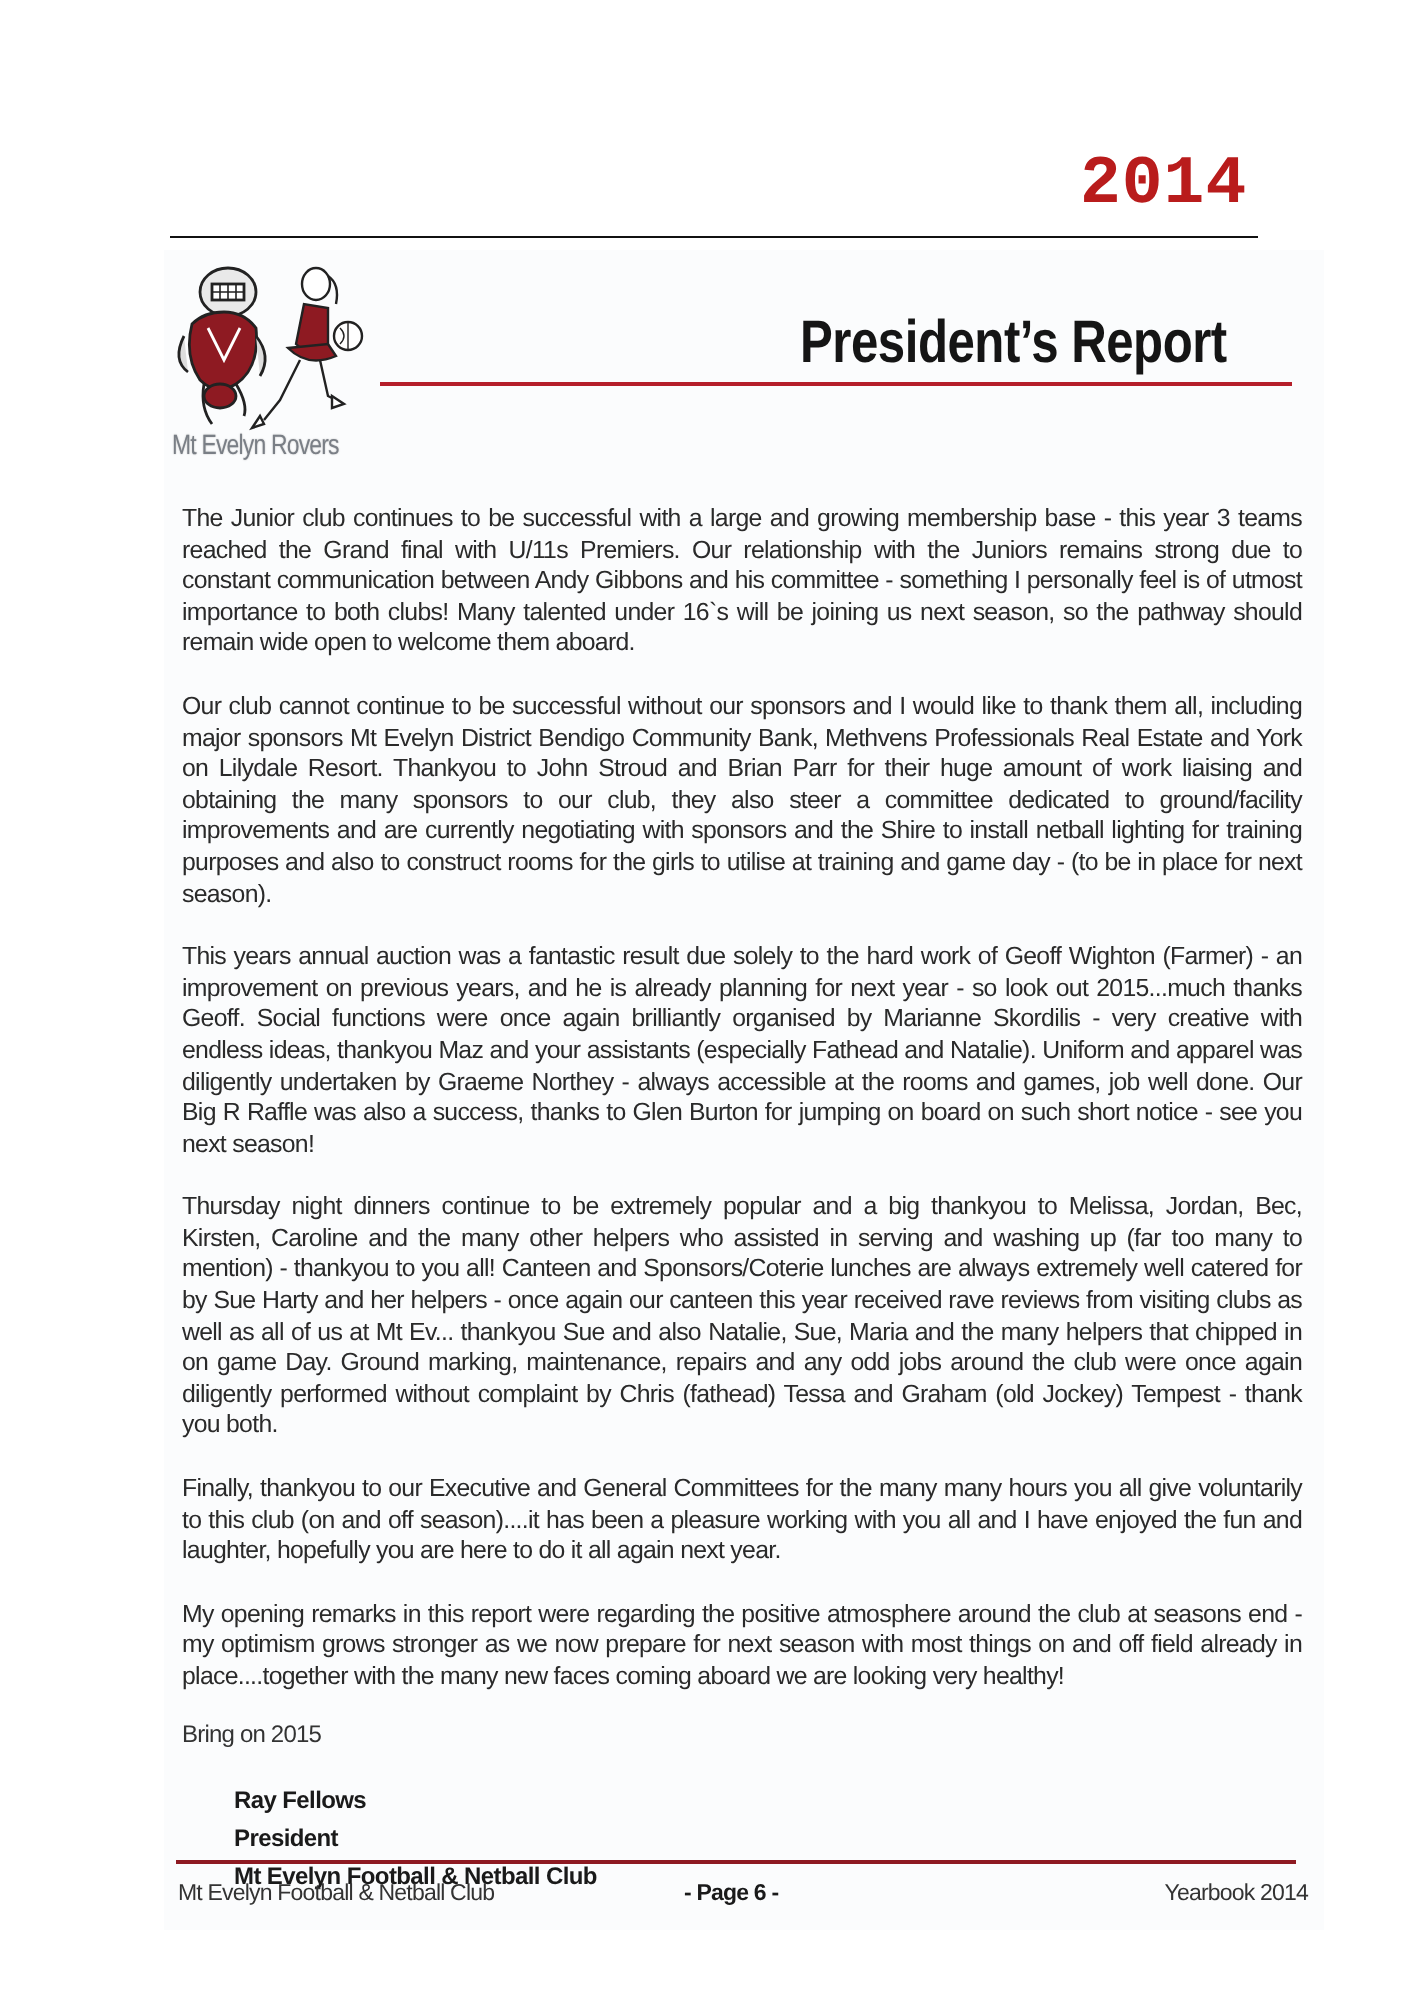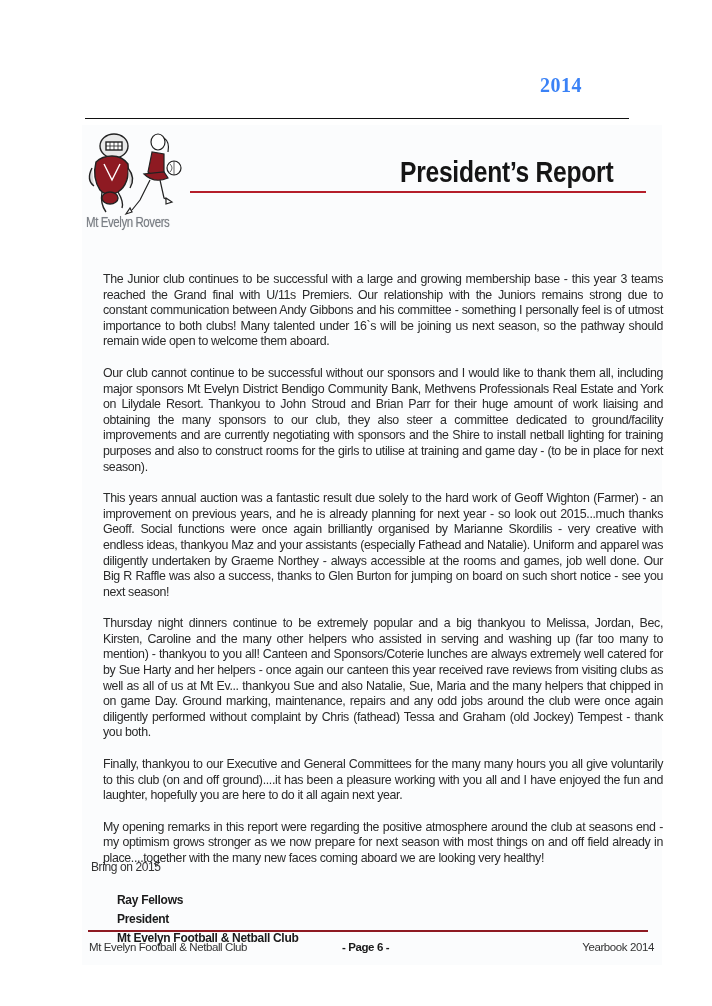--- a/index.html
+++ b/index.html
@@ -1,24 +1,24 @@
 <!DOCTYPE html>
 <html><head>
 <meta charset="utf-8">
 <style>
   html, body { margin: 0; padding: 0; background: #ffffff; }
   body { width: 712px; height: 1006px; position: relative; overflow: hidden; font-family: "Liberation Sans", sans-serif; }
-  .year { position: absolute; left: 540px; top: 74px; font-family: Liberation Serif, serif; font-weight: bold; font-size: 20px; color: #3b82f6; letter-spacing: 0.5px; }
+  .year { position: absolute; left: 540px; top: 74px; font-family: Liberation Mono, monospace; font-weight: bold; font-size: 34px; color: #b91c1c; letter-spacing: 0.5px; }
   .top-rule { position: absolute; left: 85px; top: 118px; width: 544px; height: 1px; background: #111; }
   .page { position: absolute; left: 82px; top: 125px; width: 580px; height: 840px; background: #fbfcfd; }
   .logo { position: absolute; left: 84px; top: 128px; width: 110px; height: 108px; }
   .logo-caption { position: absolute; left: 86px; top: 214px; font-family: "Liberation Sans Narrow", "Liberation Sans", sans-serif; font-size: 14px; color: #7a7f86; letter-spacing: -0.5px; transform: scaleX(0.82); transform-origin: left top; text-shadow: 0 0 1px #bbb; }
   .title { position: absolute; left: 400px; top: 155px; font-family: "Liberation Sans", sans-serif; font-weight: bold; font-size: 30px; color: #151515; transform: scaleX(0.82); transform-origin: left top; white-space: nowrap; letter-spacing: -0.3px; }
   .title-rule { position: absolute; left: 190px; top: 191px; width: 456px; height: 2px; background: #b51f2a; }
-  .body-text { position: absolute; left: 103px; top: 252px; width: 560px; margin-top: 20px; }
+  .body-text { position: absolute; left: 91px; top: 252px; width: 560px; }
   .para { font-family: "Liberation Sans Narrow", "Liberation Sans", sans-serif; font-size: 12.4px; line-height: 15.6px; color: #2a2a2a; text-align: justify; margin: 0 0 16px 0; letter-spacing: -0.35px; word-spacing: 0px; }
   .sig { position: absolute; left: 91px; top: 828px; margin-top: 32px; }
   .sig .bring { font-family: "Liberation Sans", sans-serif; font-size: 12px; color: #333; margin-bottom: 17px; letter-spacing: -0.4px; }
   .sig .line { font-family: "Liberation Sans", sans-serif; font-weight: bold; font-size: 12px; line-height: 19px; color: #1a1a1a; letter-spacing: -0.3px; padding-left: 26px; }
   .footer-rule { position: absolute; left: 88px; top: 930px; width: 560px; height: 2px; background: #8e1a22; }
   .footer { position: absolute; top: 941px; font-family: "Liberation Sans", sans-serif; font-size: 11.5px; color: #333; letter-spacing: -0.4px; }
   .footer.left { left: 89px; }
   .footer.center { left: 342px; font-weight: bold; color: #1a1a1a; }
   .footer.right { right: 58px; }
 </style>
@@ -60,21 +60,21 @@
 <div class="logo-caption">Mt Evelyn Rovers</div>
 
 <div class="title">President’s Report</div>
 <div class="title-rule"></div>
 
 <div class="body-text">
   <p class="para">The Junior club continues to be successful with a large and growing membership base - this year 3 teams reached the Grand final with U/11s Premiers.  Our relationship with the Juniors remains strong due to constant communication between Andy Gibbons and his committee - something I personally feel is of utmost importance to both clubs!  Many talented under 16`s will be joining us next season, so the pathway should remain wide open to welcome them aboard.</p>
   <p class="para">Our club cannot continue to be successful without our sponsors and I would like to thank them all, including major sponsors Mt Evelyn District Bendigo Community Bank, Methvens Professionals Real Estate and York on Lilydale Resort.  Thankyou to John Stroud and Brian Parr for their huge amount of work liaising and obtaining the many sponsors to our club, they also steer a committee dedicated to ground/facility improvements and are currently negotiating with sponsors and the Shire to install netball lighting for training purposes and also to construct rooms for the girls to utilise at training and game day - (to be in place for next season).</p>
   <p class="para">This years annual auction was a fantastic result due solely to the hard work of Geoff Wighton (Farmer) - an improvement on previous years, and he is already planning for next year - so look out 2015...much thanks Geoff.  Social functions were once again brilliantly organised by Marianne Skordilis - very creative with endless ideas, thankyou Maz and your assistants (especially Fathead and Natalie).  Uniform and apparel was diligently undertaken by Graeme Northey - always accessible at the rooms and games, job well done.  Our Big R Raffle was also a success, thanks to Glen Burton for jumping on board on such short notice - see you next season!</p>
   <p class="para">Thursday night dinners continue to be extremely popular and a big thankyou to Melissa, Jordan, Bec, Kirsten, Caroline and the many other helpers who assisted in serving and washing up (far too many to mention) - thankyou to you all!  Canteen and Sponsors/Coterie lunches are always extremely well catered for by Sue Harty and her helpers - once again our canteen this year received rave reviews from visiting clubs as well as all of us at Mt Ev... thankyou Sue and also Natalie, Sue, Maria and the many helpers that chipped in on game Day.  Ground marking, maintenance, repairs and any odd jobs around the club were once again diligently performed without complaint by Chris (fathead) Tessa and Graham (old Jockey) Tempest - thank you both.</p>
-  <p class="para">Finally, thankyou to our Executive and General Committees for the many many hours you all give voluntarily to this club (on and off ground)....it has been a pleasure working with you all and I have enjoyed the fun and laughter, hopefully you are here to do it all again next year.</p>
+  <p class="para">Finally, thankyou to our Executive and General Committees for the many many hours you all give voluntarily to this club (on and off season)....it has been a pleasure working with you all and I have enjoyed the fun and laughter, hopefully you are here to do it all again next year.</p>
   <p class="para">My opening remarks in this report were regarding the positive atmosphere around the club at seasons end - my optimism grows stronger as we now prepare for next season with most things on and off field already in place....together with the many new faces coming aboard we are looking very healthy!</p>
 </div>
 
 <div class="sig">
   <div class="bring">Bring on 2015</div>
   <div class="line">Ray Fellows</div>
   <div class="line">President</div>
   <div class="line">Mt Evelyn Football &amp; Netball Club</div>
 </div>
 

